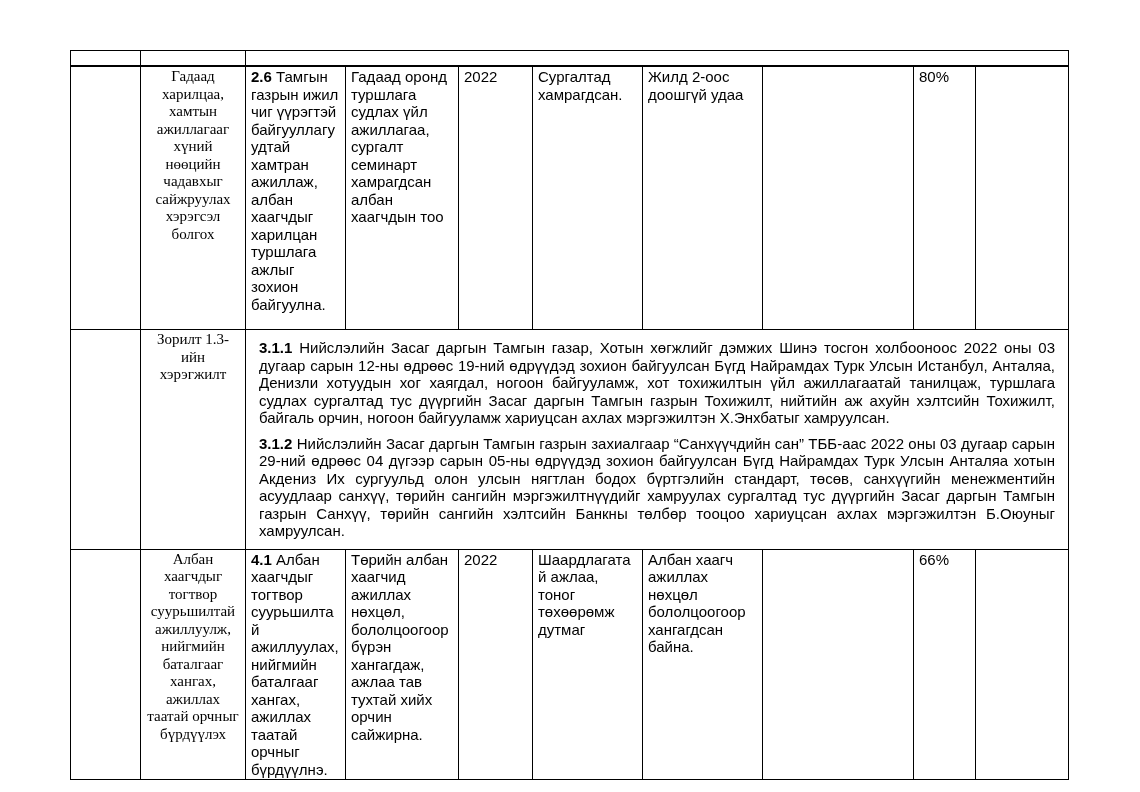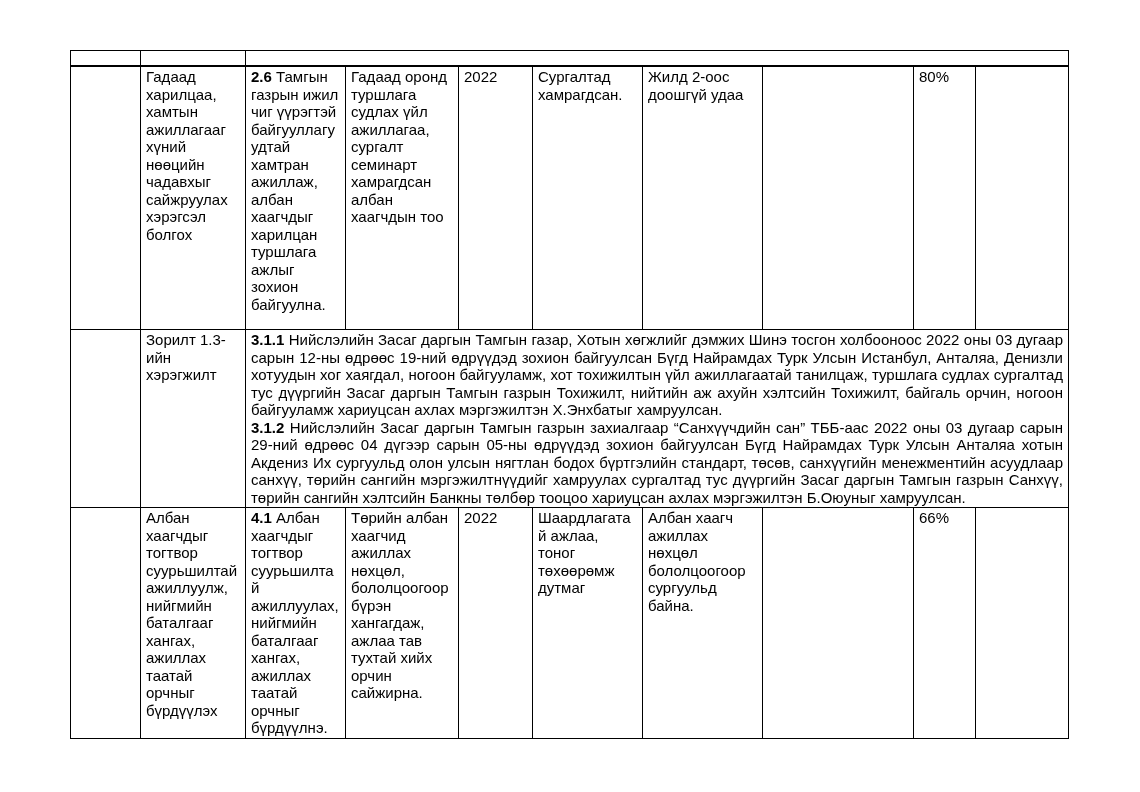--- a/index.html
+++ b/index.html
@@ -34,24 +34,24 @@
     word-wrap: break-word;
     overflow: hidden;
   }
   tr.row-spacer td {
     height: 12px;
     border-bottom-width: 2px;
   }
   tr.row-goal-3 td   { height: 260px; }
   tr.row-impl td     { height: 174px; }
   tr.row-goal-4 td   { height: 214px; margin-top: 29px; }
-  td.center { text-align: left; }
+  td.center { text-align: center; font-family: Liberation Serif, serif; }
   .bnum { font-weight: bold; }
   td.merged-impl p {
-    margin: 0;
+    margin: 8px;
     text-align: justify;
   }
 </style>
 </head>
 <body>
 
 <div class="page">
   <table class="doc-table">
     <colgroup>
       <col style="width:70px">
@@ -95,20 +95,20 @@
       </td>
     </tr>
 
     <tr class="row-goal-4">
       <td></td>
       <td class="center">Албан хаагчдыг тогтвор суурьшилтай ажиллуулж, нийгмийн баталгааг хангах, ажиллах таатай орчныг бүрдүүлэх</td>
       <td><span class="bnum">4.1</span> <span>Албан хаагчдыг тогтвор суурьшилтай ажиллуулах, нийгмийн баталгааг хангах, ажиллах таатай орчныг бүрдүүлнэ.</span></td>
       <td>Төрийн албан хаагчид ажиллах нөхцөл, бололцоогоор бүрэн хангагдаж, ажлаа тав тухтай хийх орчин сайжирна.</td>
       <td>2022</td>
       <td>Шаардлагатай ажлаа, тоног төхөөрөмж дутмаг</td>
-      <td>Албан хаагч ажиллах нөхцөл бололцоогоор сургуульд байна.</td>
+      <td>Албан хаагч ажиллах нөхцөл бололцоогоор хангагдсан байна.</td>
       <td></td>
       <td>66%</td>
       <td></td>
     </tr>
   </tbody>
     </table>
 </div>
 
 </body></html>

